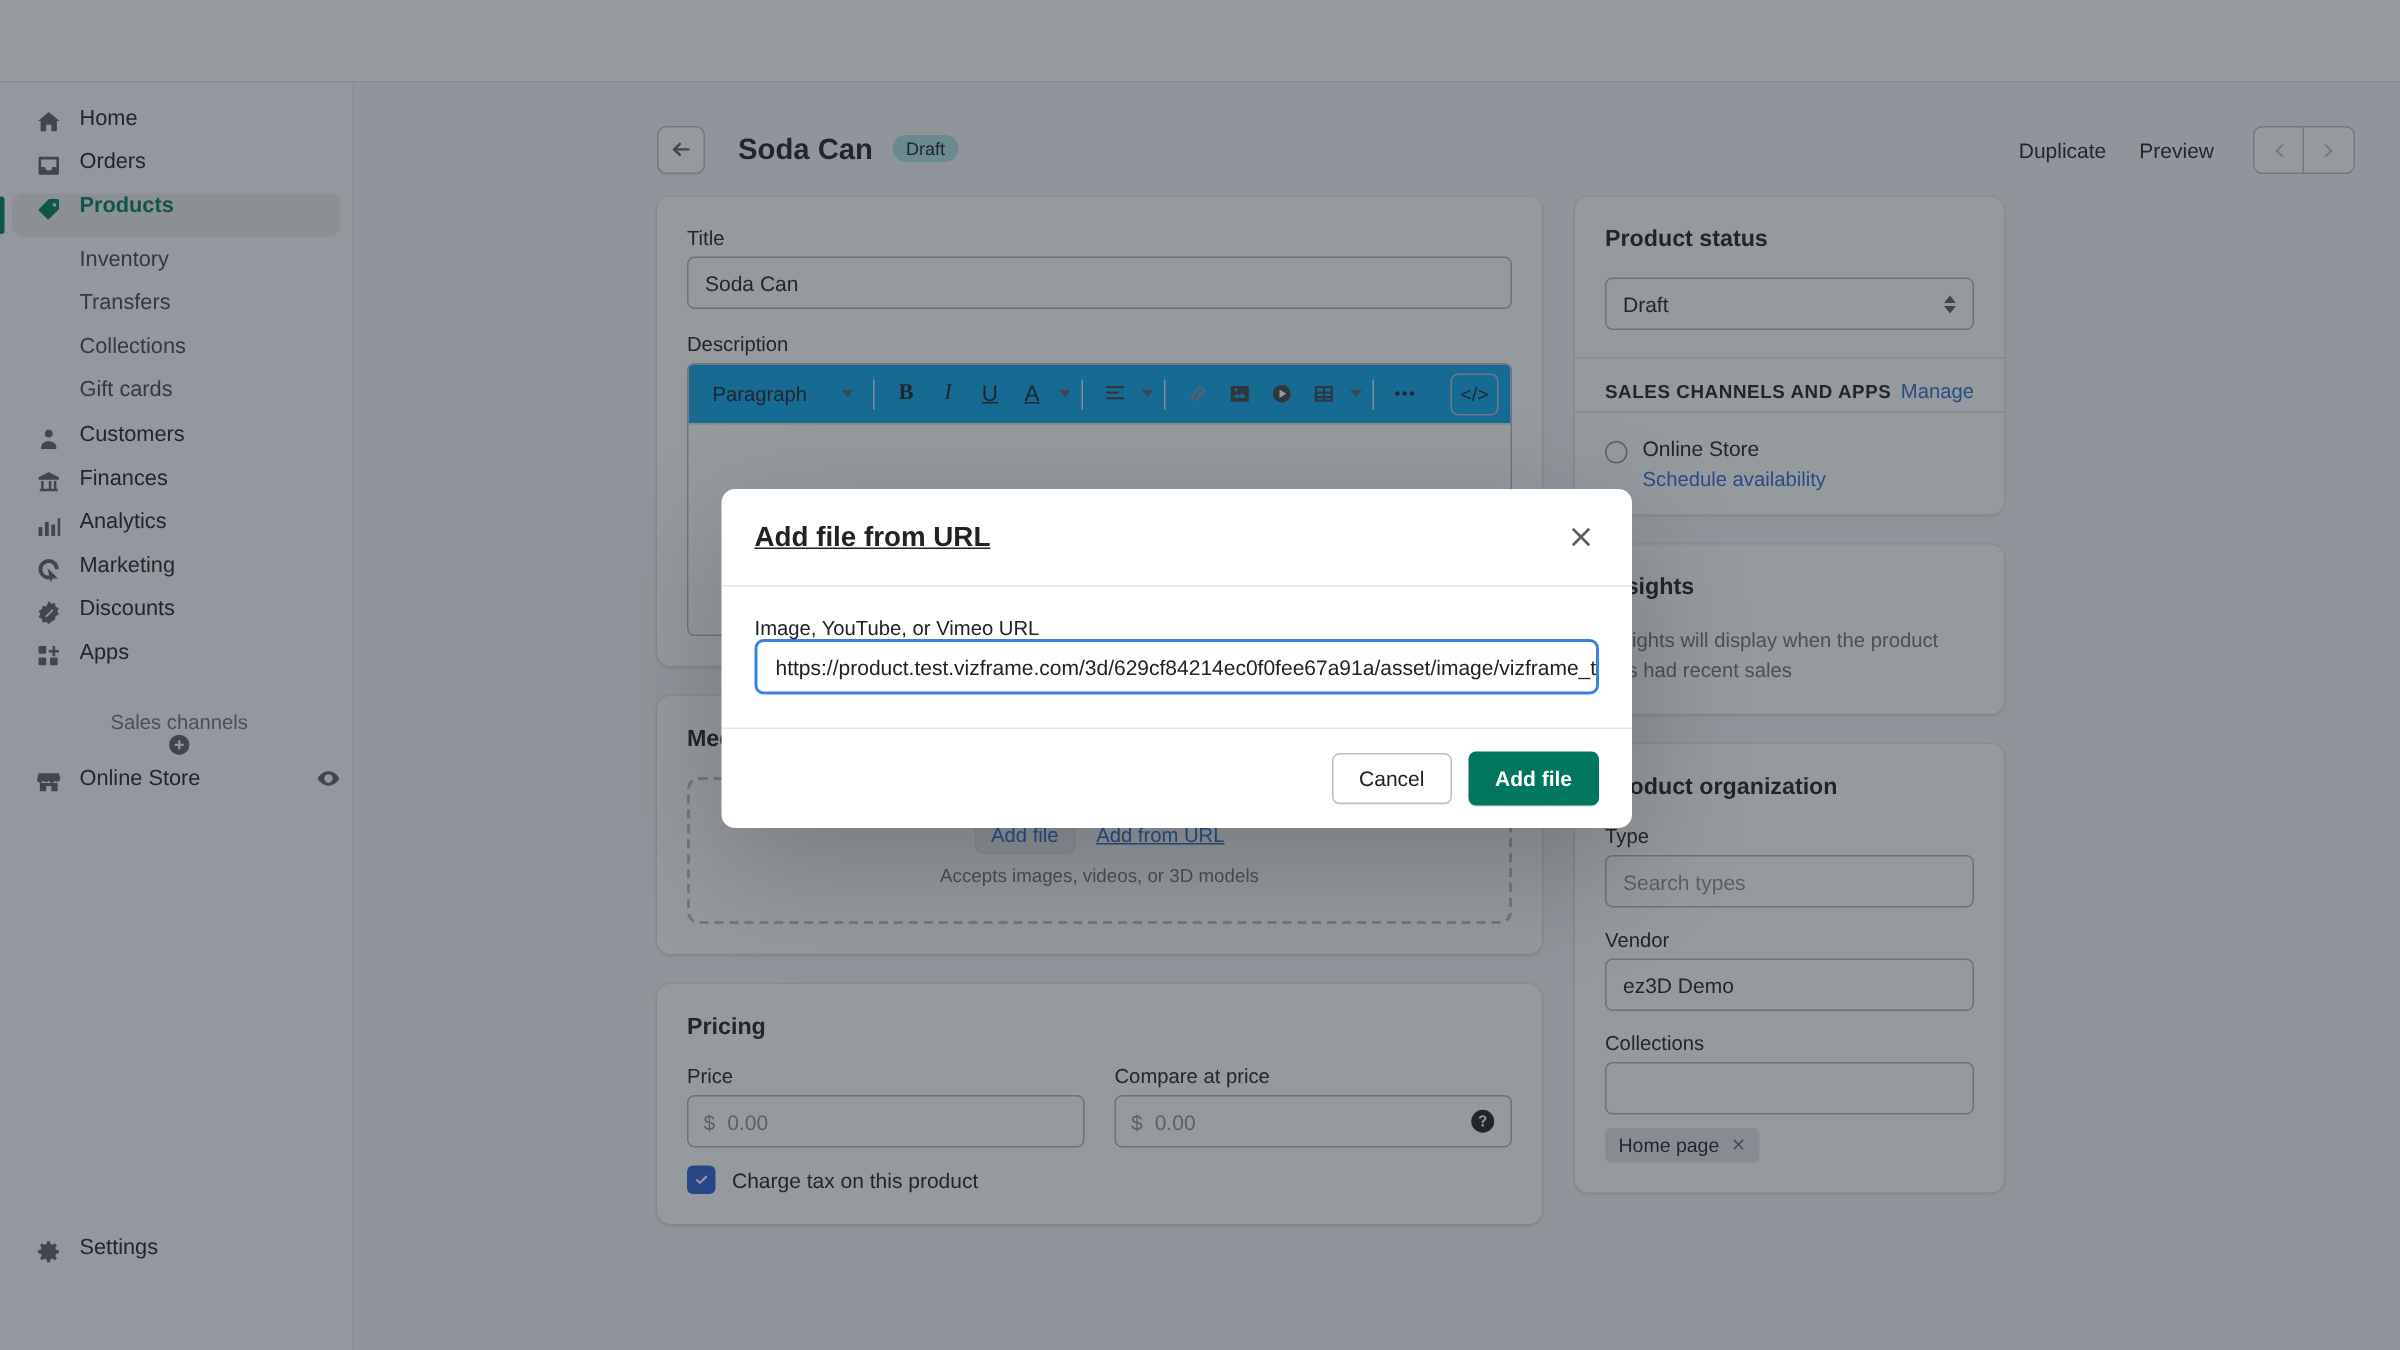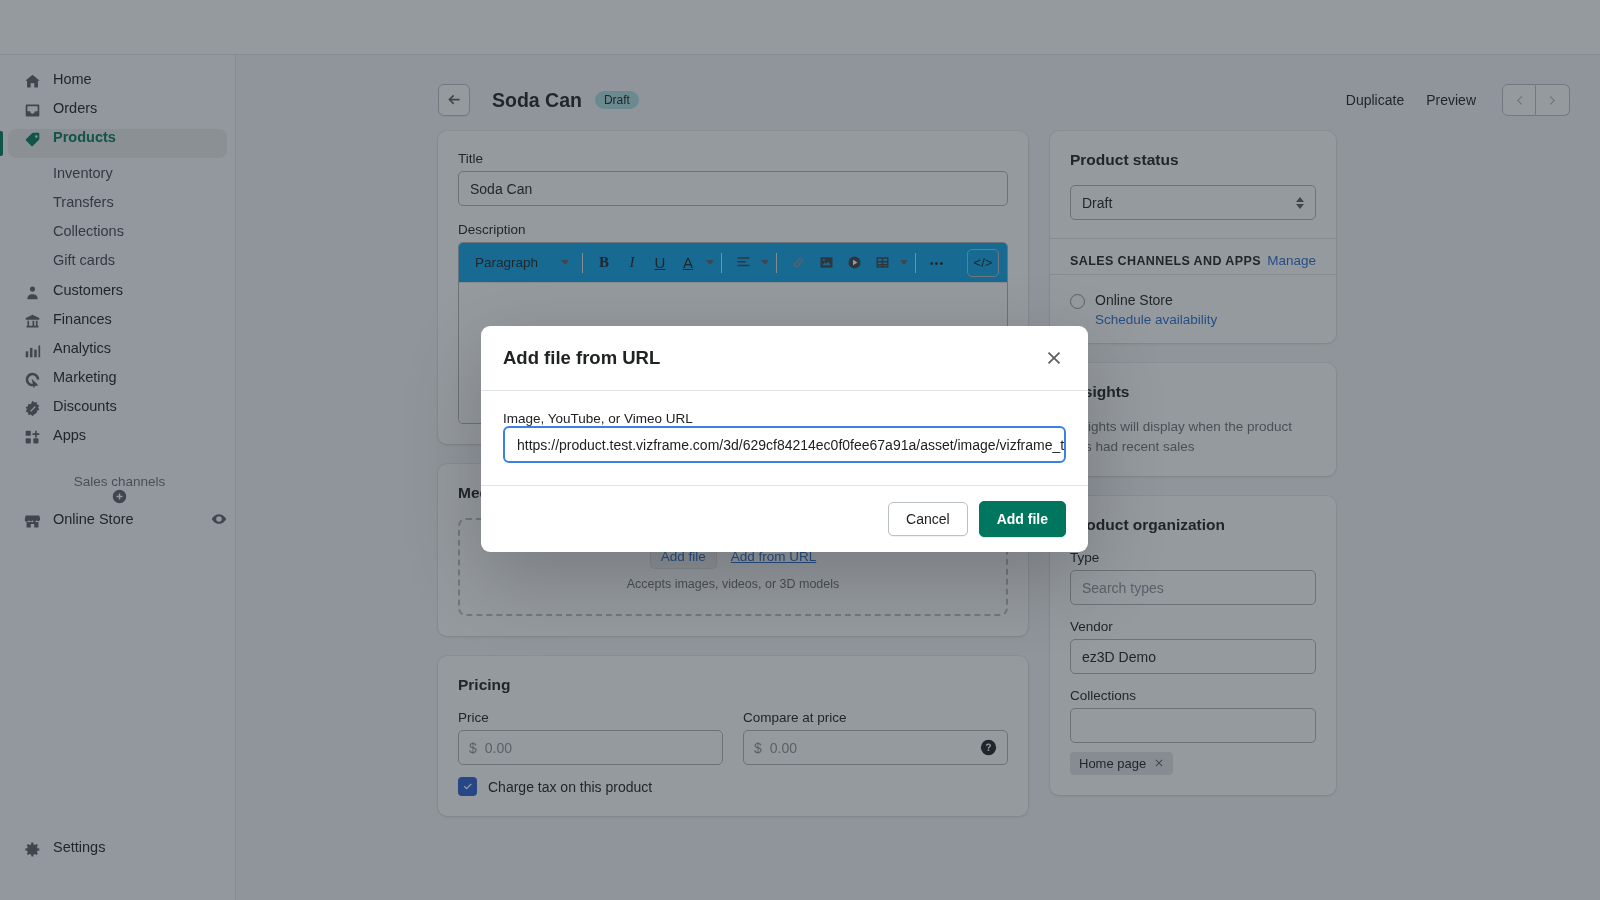--- a/index.html
+++ b/index.html
@@ -46,21 +46,21 @@
     margin: 0 8px; padding-left: 45px; color: #42474c;
     font-size: 14.5px; border-radius: 8px; cursor: pointer;
   }
   .nav-gap { height: 8px; }
   .section-head {
     display: flex; align-items: center; justify-content: space-between;
     margin: 18px 18px 4px 22px; color: #6d7175; font-size: 13.5px; flex-direction: column;
   }
   .section-head .plus svg { width: 15px; height: 15px; fill: #5c5f62; }
   .nav-bottom {
-    position: absolute; left: 0; bottom: 32px; width: 100%; margin-top: 19px;
+    position: absolute; left: 0; bottom: 47px; width: 100%; margin-top: 19px;
   }
 
   
   #main {
     position: absolute; left: 240px; top: 55px;
     width: 1364px; height: 845px; overflow: hidden;
   }
 
   #page-header {
     display: flex; align-items: center;
@@ -218,21 +218,21 @@
   }
   #modal {
     position: absolute; left: 481px; top: 326px; width: 607px;
     background: #fff; border-radius: 9px; overflow: hidden;
     box-shadow: 0 26px 80px rgba(0,0,0,.2);
   }
   .modal-head {
     display: flex; align-items: center; padding: 20px 22px;
     border-bottom: 1px solid #e1e3e5;
   }
-  .modal-title { font-size: 18.5px; font-weight: 600; color: #202223; }
+  .modal-title { font-size: 18.5px; font-weight: 600; color: #202223; text-decoration: underline; }
   .modal-close { margin-left: auto; cursor: pointer; width: 24px; height: 24px;
                  display: flex; align-items: center; justify-content: center; }
   .modal-close svg { width: 18px; height: 18px; fill: #5c5f62; }
   .modal-body { padding: 20px 22px 22px 22px; border-bottom: 1px solid #e1e3e5; }
   .modal-label { font-size: 13.5px; color: #202223; margin-bottom: 0; }
   .url-input {
     width: 100%; height: 37px; border: 2px solid #3b82e0; border-radius: 6px;
     padding: 0 12px; font-size: 14px; color: #202223; background: #fff;
     display: flex; align-items: center; overflow: hidden; white-space: nowrap;
   }

